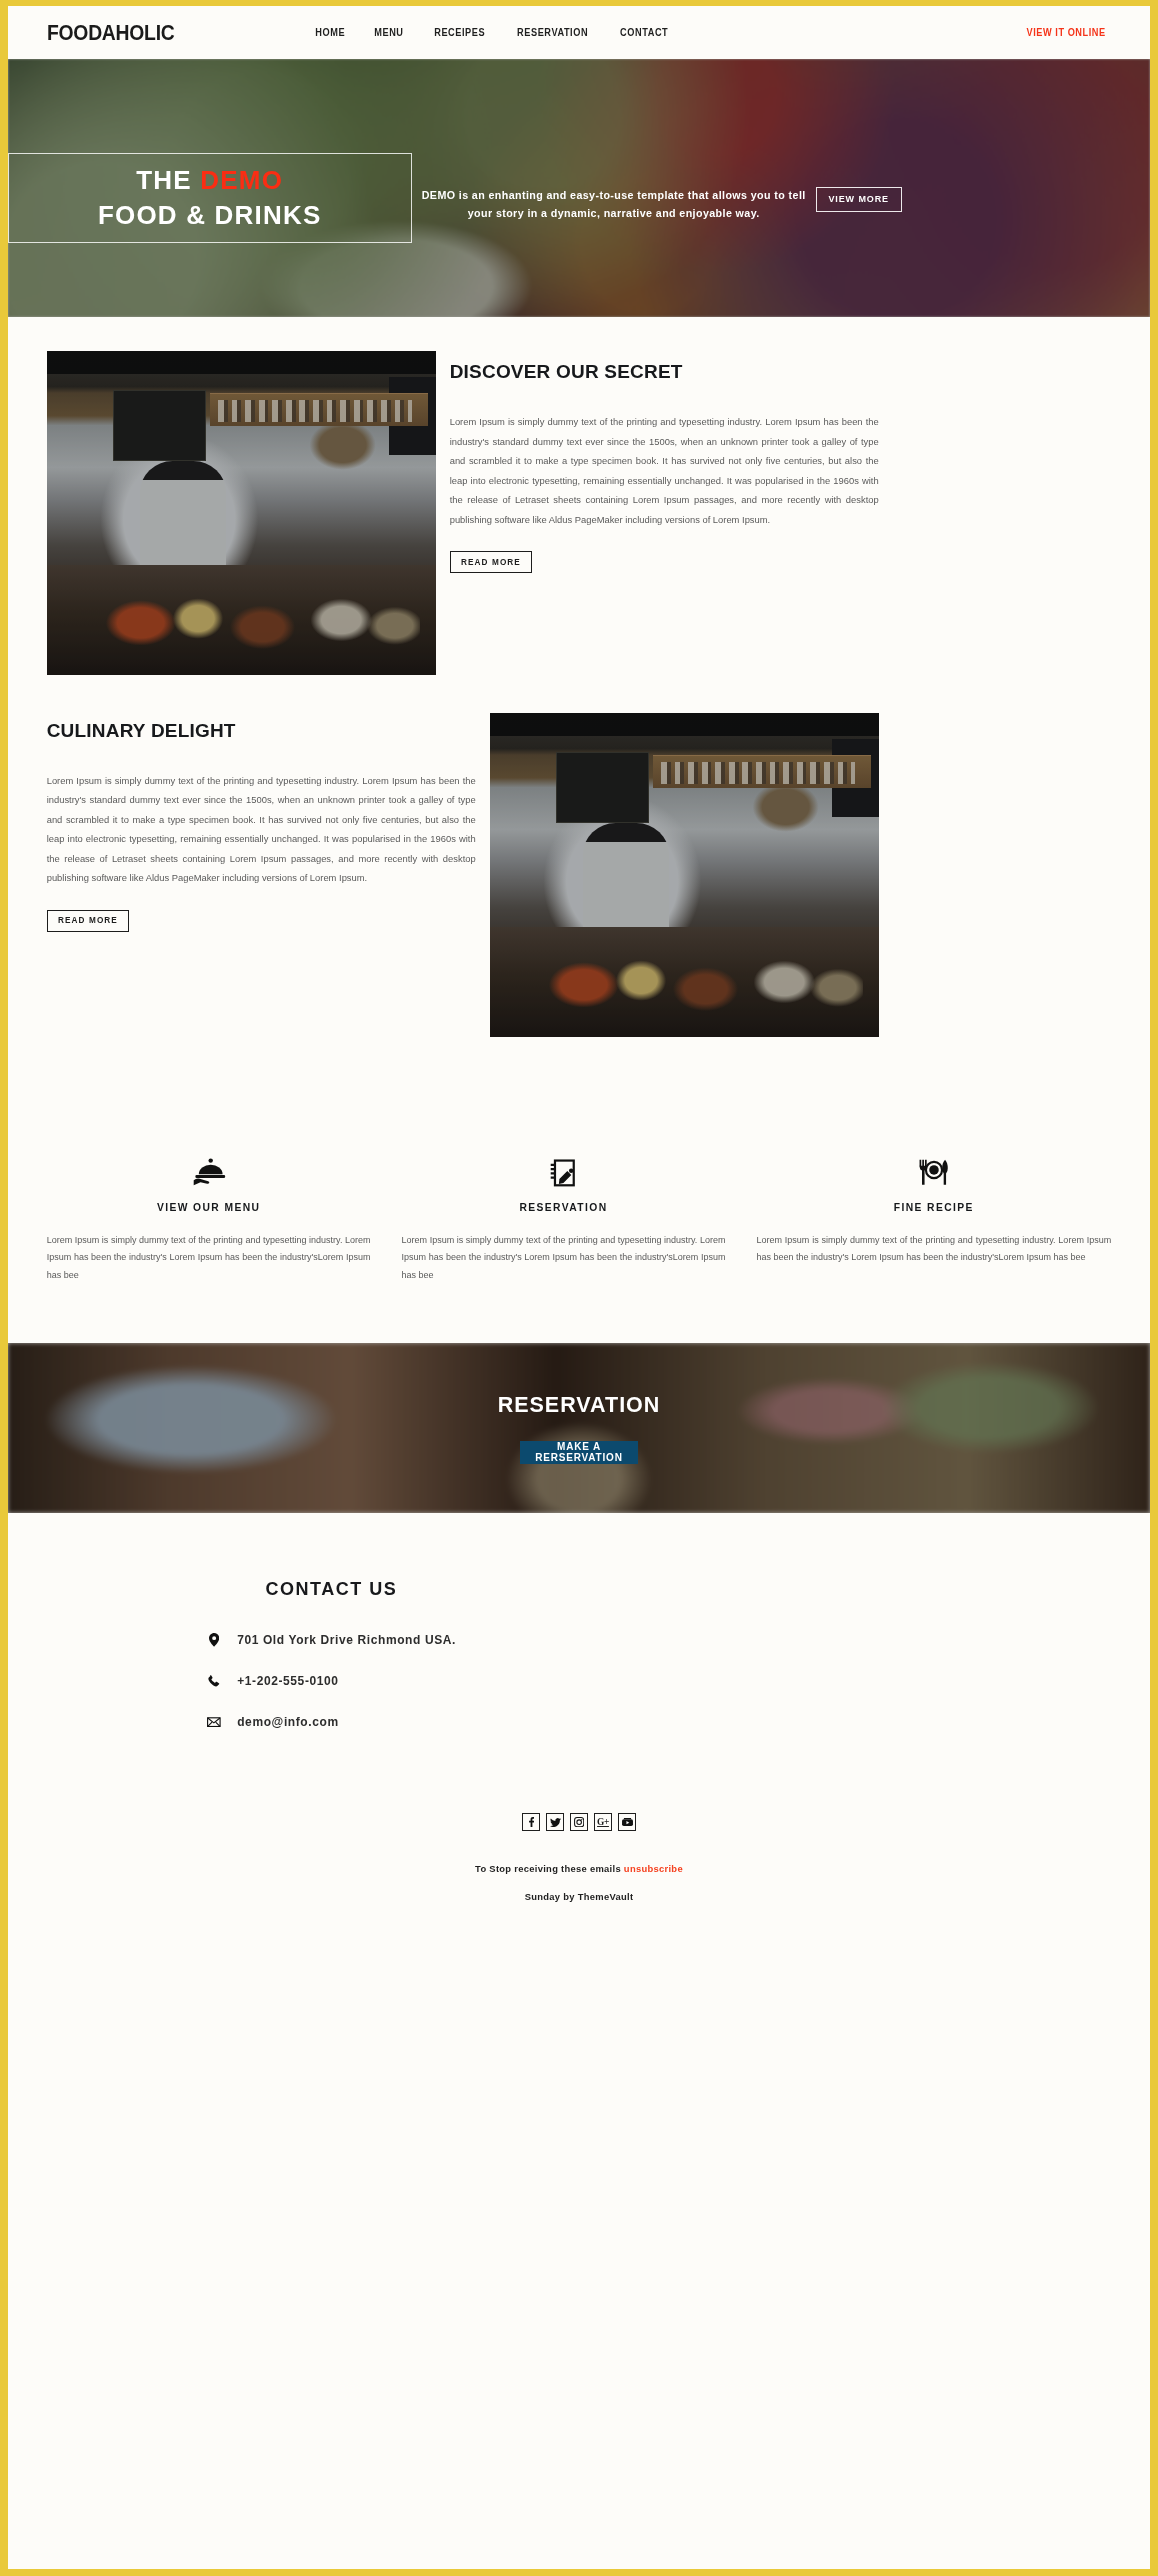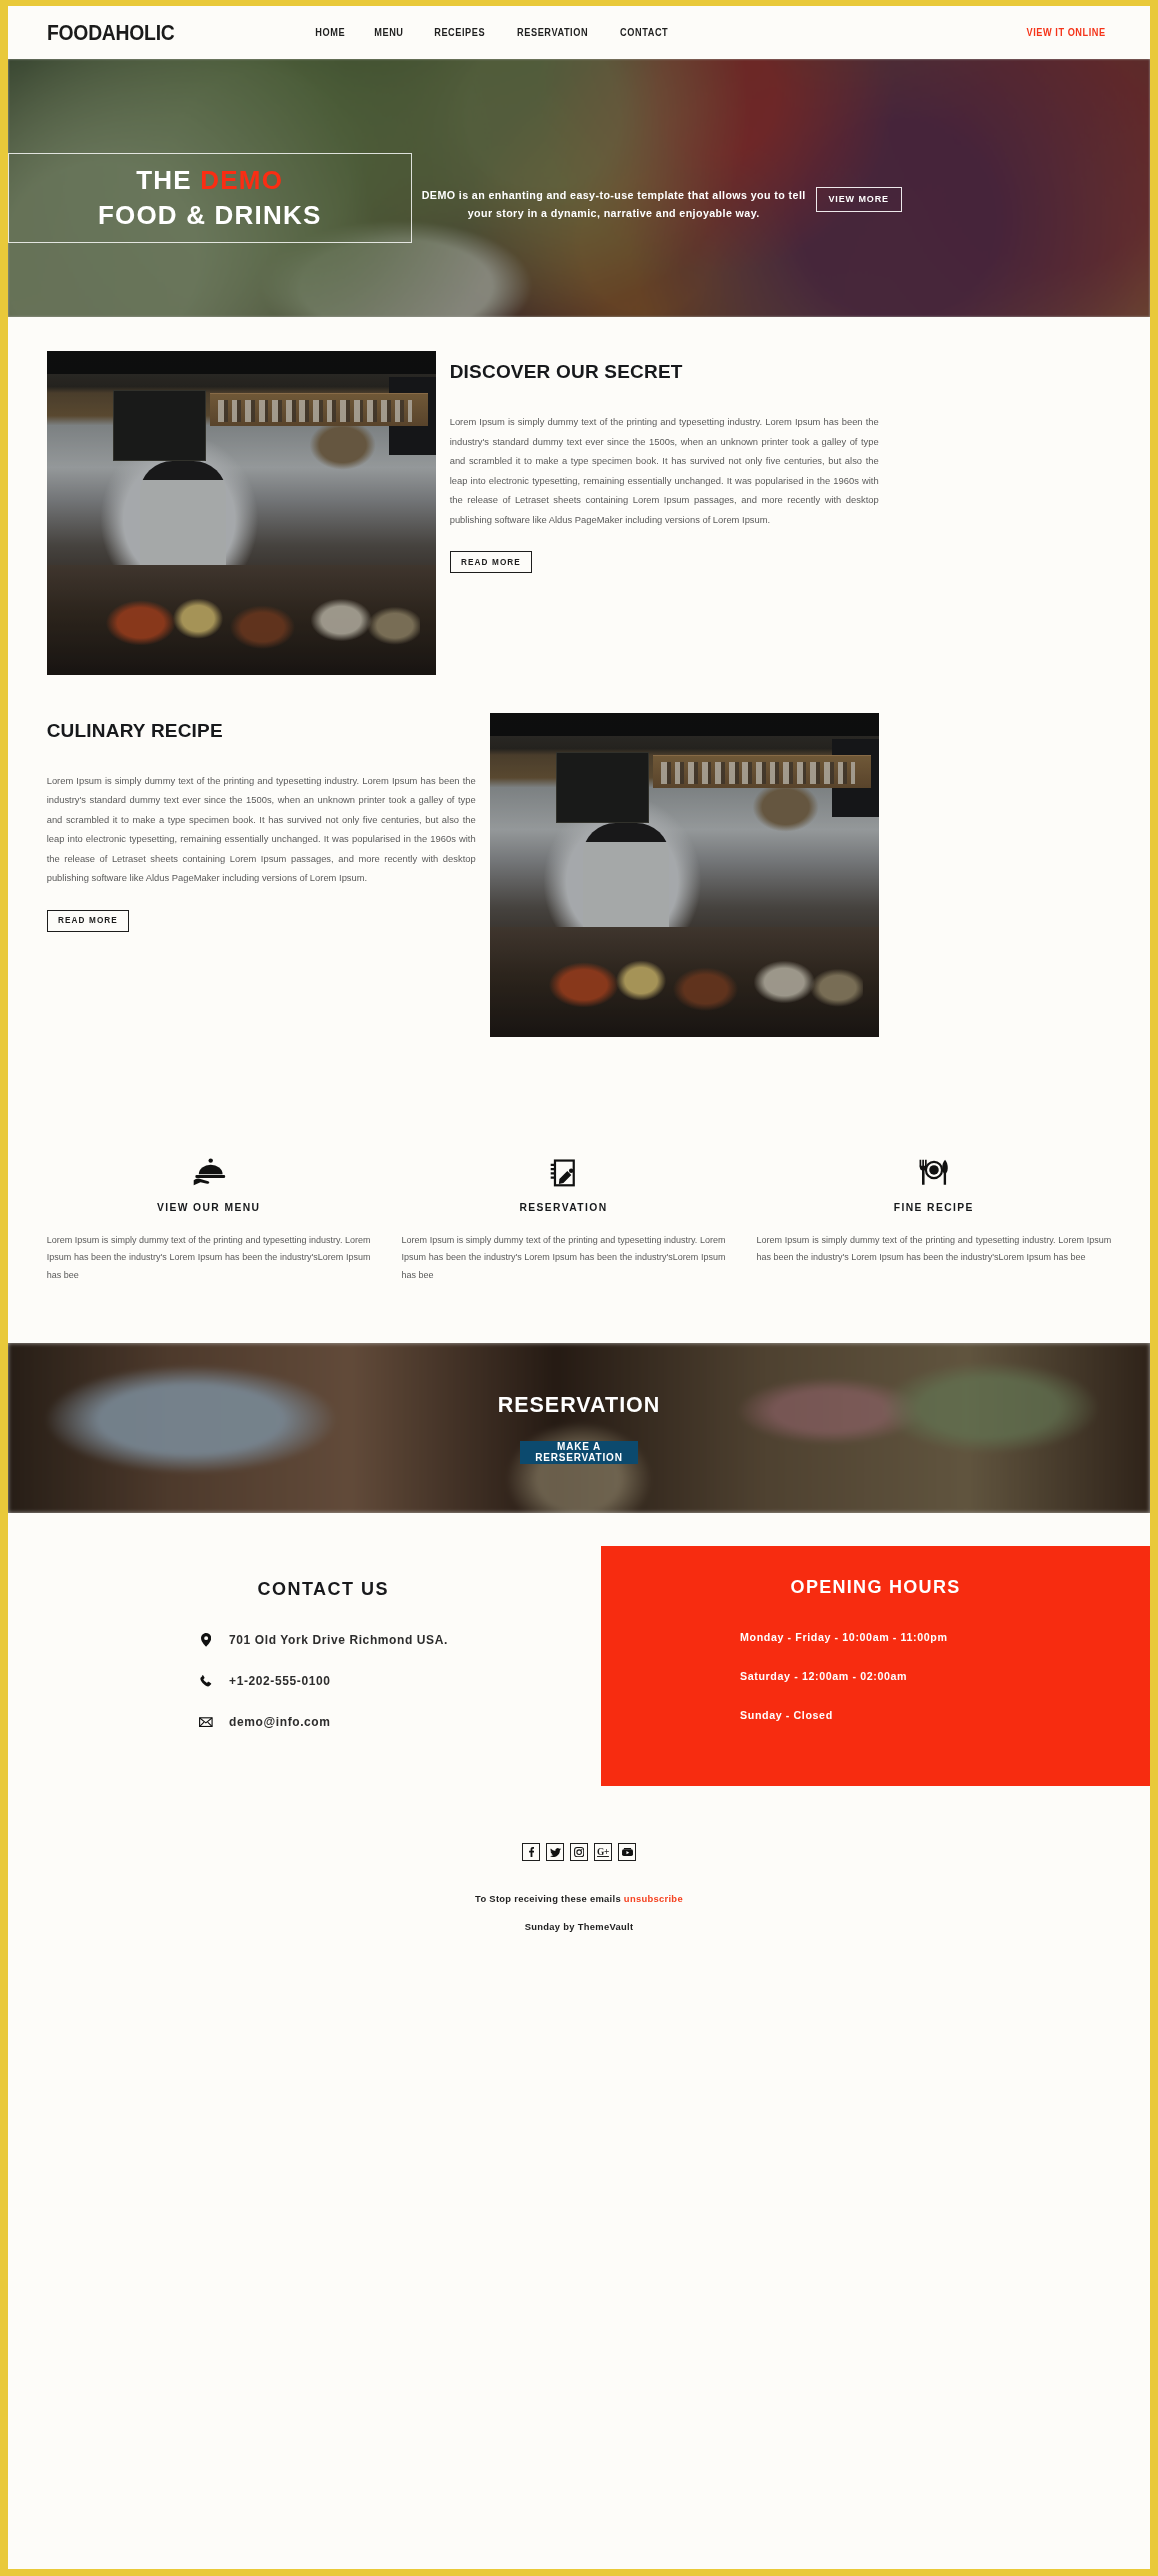--- a/index.html
+++ b/index.html
@@ -490,21 +490,21 @@
         <div class="sec-title">DISCOVER OUR SECRET</div>
         <div class="body-txt" style="margin-top:29px;">Lorem Ipsum is simply dummy text of the printing and typesetting industry. Lorem Ipsum has been the industry's standard dummy text ever since the 1500s, when an unknown printer took a galley of type and scrambled it to make a type specimen book. It has survived not only five centuries, but also the leap into electronic typesetting, remaining essentially unchanged. It was popularised in the 1960s with the release of Letraset sheets containing Lorem Ipsum passages, and more recently with desktop publishing software like Aldus PageMaker including versions of Lorem Ipsum.</div>
         <button class="btn-read">READ MORE</button>
       </div>
     </div>
   </div>
 
   <div class="content" style="padding-top:38px;">
     <div class="row">
       <div class="col-txt" style="padding-top:6.9px;">
-        <div class="sec-title">CULINARY RECIPE</div>
+        <div class="sec-title">CULINARY DELIGHT</div>
         <div class="body-txt" style="margin-top:29px;width:429px;">Lorem Ipsum is simply dummy text of the printing and typesetting industry. Lorem Ipsum has been the industry's standard dummy text ever since the 1500s, when an unknown printer took a galley of type and scrambled it to make a type specimen book. It has survived not only five centuries, but also the leap into electronic typesetting, remaining essentially unchanged. It was popularised in the 1960s with the release of Letraset sheets containing Lorem Ipsum passages, and more recently with desktop publishing software like Aldus PageMaker including versions of Lorem Ipsum.</div>
         <button class="btn-read">READ MORE</button>
       </div>
       <div class="col-img" style="display:flex;justify-content:flex-end;">
         <div class="photo" style="width:389px;height:324px;">
           <div class="ph-bg"></div>
           <div class="ph-board"></div>
           <div class="ph-board2"></div>
           <div class="ph-shelf"></div>
           <div class="ph-jars"></div>
@@ -601,28 +601,20 @@
               <path d="M1 1 L9 7.4 17 1"></path>
               <path d="M1 12 L6.6 6.4 M17 12 L11.4 6.4"></path>
             </svg>
           </span>
           <span>demo@info.com</span>
         </div>
 
       </div>
     </div>
 
-    <div class="hours-panel">
-      <div class="hours-heading">OPENING HOURS</div>
-      <div class="hours-list">
-        <div class="hours-item">Monday - Friday - 10:00am - 11:00pm</div>
-        <div class="hours-item">Saturday - 12:00am - 02:00am</div>
-        <div class="hours-item">Sunday - Closed</div>
-      </div>
-    </div>
 
   </div>
 
   <div class="footer">
     <div class="social-row">
 
       <a class="social" href="#">
         <svg width="6.9" height="10.3" viewBox="0 0 8 13" fill="#111">
           <path d="M5.2 13V7.1h2l.3-2.3h-2.3V3.3c0-.7.2-1.1 1.1-1.1h1.2V.1C7.3.1 6.6 0 5.8 0 4.1 0 2.9 1.1 2.9 3v1.8H1v2.3h1.9V13z"></path>
         </svg>

